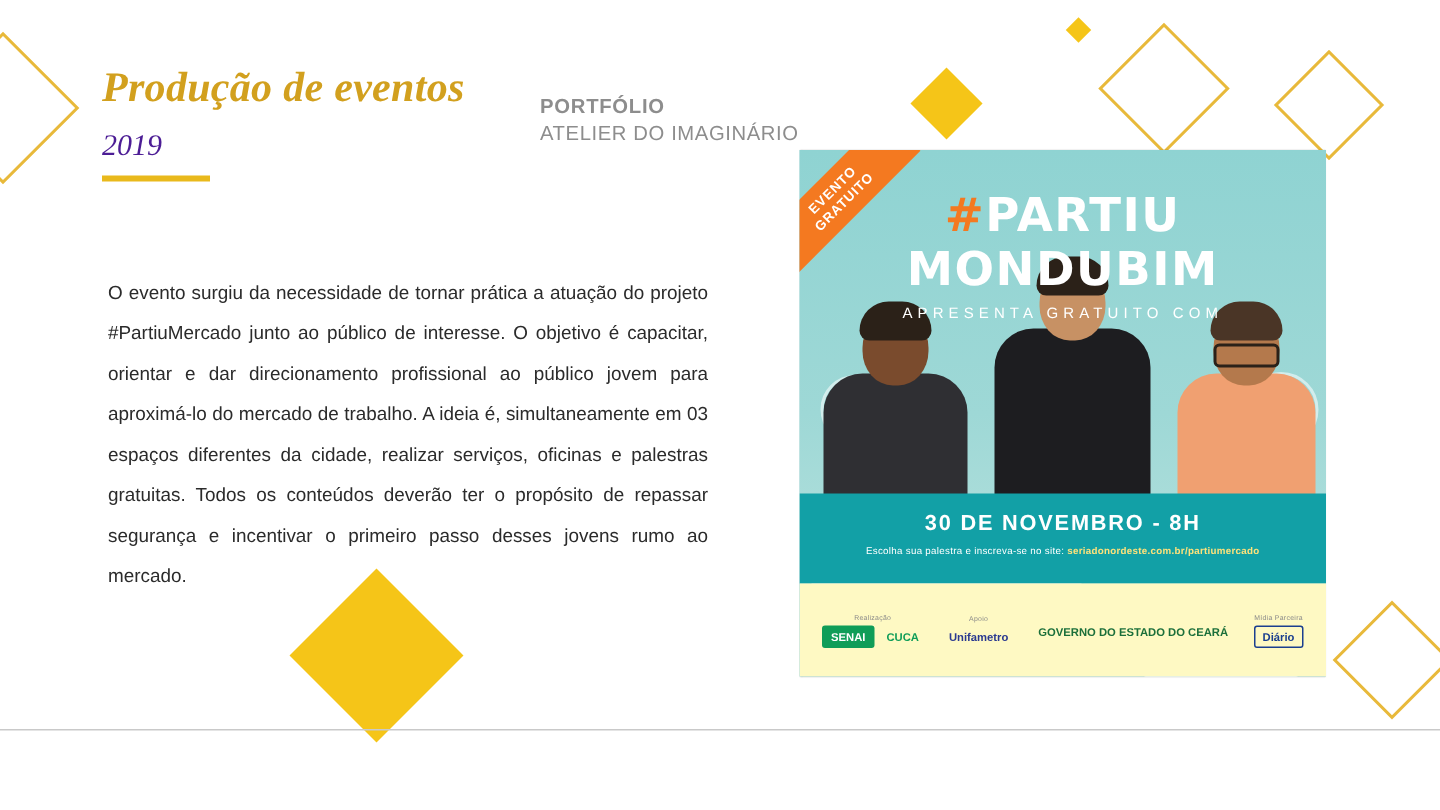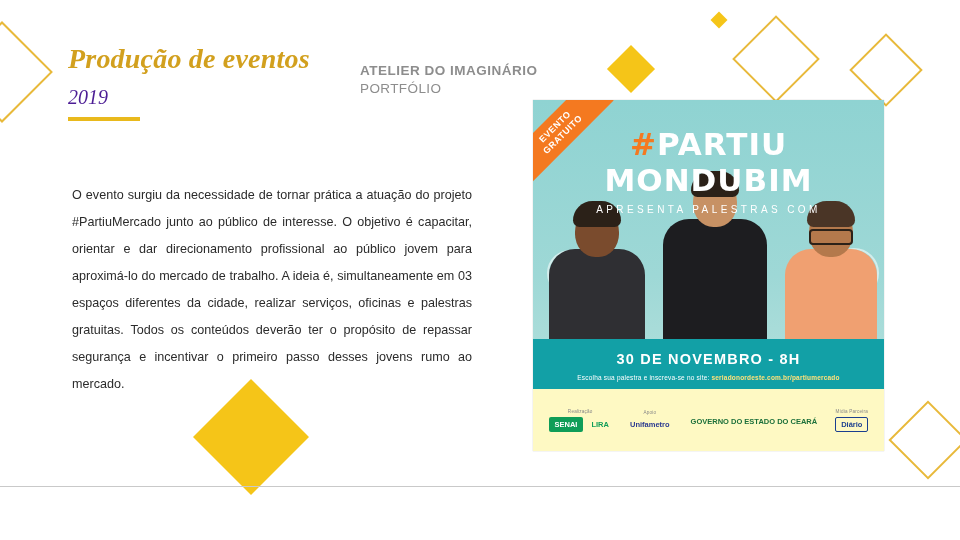--- a/index.html
+++ b/index.html
@@ -263,21 +263,21 @@
     padding: 2px 4px;
     white-space: nowrap;
   }
   .plate-1 { left: 8px; top: 272px; }
   .plate-2 { left: 118px; top: 300px; }
   .plate-3 { left: 230px; top: 336px; }
 
   .poster-footer-band {
     position: absolute;
     left: 0; right: 0; bottom: 62px;
-    height: 50px;
+    height: 60px;
     background: #12a0a6;
     text-align: center;
     color: #ffffff;
     z-index: 8;
   }
   .when {
     font-size: 14.5px;
     font-weight: bold;
     letter-spacing: 1.2px;
     padding-top: 12px;
@@ -349,22 +349,22 @@
   <div class="diamond d-big-left"></div>
   <div class="diamond d-right-bottom"></div>
 
   <div class="header">
     <h1 class="title">Produção de eventos</h1>
     <div class="year">2019</div>
     <div class="rule"></div>
   </div>
 
   <div class="brand">
+    <div>PORTFÓLIO</div>
     <div>ATELIER DO IMAGINÁRIO</div>
-    <div>PORTFÓLIO</div>
   </div>
 
   <div class="body-text">O evento surgiu da necessidade de tornar prática a atuação do projeto #PartiuMercado junto ao público de interesse. O objetivo é capacitar, orientar e dar direcionamento profissional ao público jovem para aproximá-lo do mercado de trabalho. A ideia é, simultaneamente em 03 espaços diferentes da cidade, realizar serviços, oficinas e palestras gratuitas. Todos os conteúdos deverão ter o propósito de repassar segurança e incentivar o primeiro passo desses jovens rumo ao mercado.</div>
 
   <div class="poster">
     <div class="poster-bg-top"></div>
 
     <div class="ribbon">
       <div>EVENTO</div>
       <div>GRATUITO</div>
@@ -375,21 +375,21 @@
     <div class="ico ico-c"></div>
     <div class="ico ico-d"></div>
     <div class="plus plus-1">+</div>
     <div class="plus plus-2">+</div>
     <div class="plus plus-3">+</div>
 
     <div class="poster-head">
       <div class="hashtag">
         <span class="hash">#</span><span>PARTIU MONDUBIM</span>
       </div>
-      <div class="subhead">APRESENTA PALESTRAS COM</div>
+      <div class="subhead">APRESENTA GRATUITO COM</div>
     </div>
 
     <div class="person p1">
       <div class="p-head">
           <div class="p-hair"></div>
         </div>
       <div class="p-body"></div>
     </div>
     <div class="person p2">
       <div class="p-head">
@@ -425,21 +425,21 @@
         <span class="site">seriadonordeste.com.br/partiumercado</span>
       </div>
     </div>
 
     <div class="sponsor-band">
       <div class="sponsor-row">
         <div class="sp-group">
           <div class="sp-label">Realização</div>
           <div class="sp-logos">
             <span class="sp-logo sp-senai">SENAI</span>
-            <span class="sp-logo sp-fiec">LIRA</span>
+            <span class="sp-logo sp-fiec">CUCA</span>
           </div>
         </div>
         <div class="sp-group">
           <div class="sp-label">Apoio</div>
           <div class="sp-logos">
             <span class="sp-logo sp-uni">Unifametro</span>
           </div>
         </div>
         <div class="sp-group">
           <div class="sp-label"></div>

